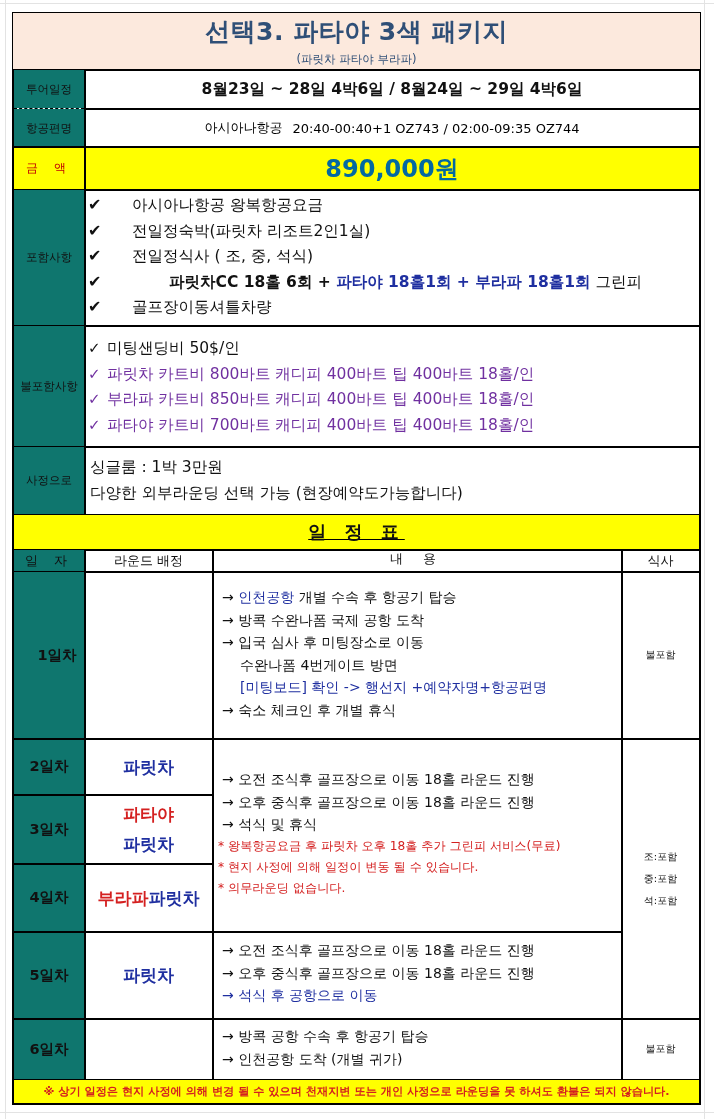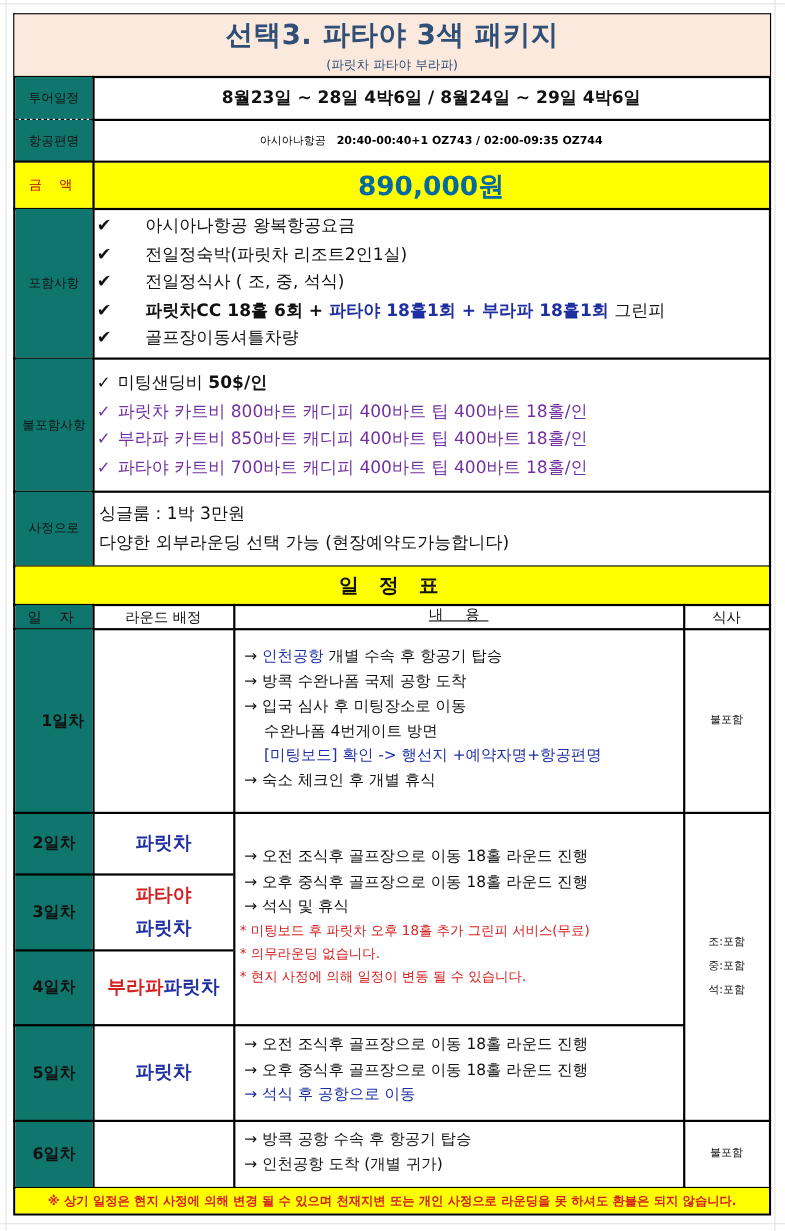--- a/index.html
+++ b/index.html
@@ -23,21 +23,21 @@
 
   .val { font-weight:bold; font-size:15.5px; color:#111; }
   .price { color:#0369a1; font-weight:bold; font-size:24px; text-decoration-thickness:2px; }
   .price-label { color:#c00000; font-size:12px; letter-spacing:6px; }
 
   .list { position:absolute; left:88px; font-size:15.5px; color:#111; }
   .list .row { height:25.5px; line-height:25.5px; white-space:nowrap; }
   .chk { display:inline-block; width:44px; font-weight:bold; font-size:16px; }
   .blue { color:#1f2fa0; font-weight:bold; }
   .purple { color:#7030a0; }
-  .bold { font-weight:bold; }
+  .bold { font-weight:normal; }
   .small-chk { display:inline-block; width:14px; font-size:15px; }
 
   .yellow { background:#ffff00; }
   .sched-title { font-weight:bold; font-size:18px; letter-spacing:6px; color:#111; }
   .hdr { font-size:13px; color:#111; }
   .day { font-size:14.5px; font-weight:bold; color:#111; }
   .round { font-weight:bold; font-size:17px; line-height:30px;text-align:center; }
   .round .r { color:#d42020; }
   .round .b { color:#1f2fa0; }
 
@@ -65,40 +65,40 @@
   </div>
 
   <div class="box" style="left:12px;top:69px;width:689px;height:1036px;border:2px solid #000;"></div>
 
   <div class="cell label" style="left:14px;top:70px;width:70px;height:38px;">투어일정</div>
   <div class="cell val" style="left:85px;top:70px;width:614px;height:38px;">8월23일 ~ 28일 4박6일 / 8월24일 ~ 29일 4박6일</div>
   <div class="dash-h" style="left:14px;top:108px;width:70px;"></div>
   <div class="line-h" style="left:84px;top:108px;width:617px;"></div>
 
   <div class="cell label" style="left:14px;top:109px;width:70px;height:38px;">항공편명</div>
-  <div class="cell" style="left:85px;top:109px;width:614px;height:38px;font-size:10px;">
+  <div class="cell" style="left:85px;top:109px;width:614px;height:38px;font-size:13px;">
     <span style="margin-right:10px;">아시아나항공</span>
     <span class="bold">20:40-00:40+1 OZ743 / 02:00-09:35 OZ744</span>
   </div>
   <div class="line-h" style="left:12px;top:146px;width:689px;"></div>
 
   <div class="cell yellow" style="left:14px;top:148px;width:70px;height:41px;">
     <span class="price-label">금 액</span>
   </div>
   <div class="cell yellow" style="left:85px;top:148px;width:614px;height:41px;">
     <span class="price">890,000원</span>
   </div>
   <div class="line-h" style="left:12px;top:189px;width:689px;"></div>
 
   <div class="cell label" style="left:14px;top:190px;width:70px;height:135px;">포함사항</div>
   <div class="list" style="top:192px;">
     <div class="row"><span class="chk">✔</span><span>아시아나항공 왕복항공요금</span></div>
     <div class="row"><span class="chk">✔</span><span>전일정숙박(파릿차 리조트2인1실)</span></div>
     <div class="row"><span class="chk">✔</span><span>전일정식사 ( 조, 중, 석식)</span></div>
-    <div class="row"><span class="chk">✔</span><span style="font-weight:bold;">파릿차CC 18홀 6회 + </span><span class="blue">파타야 18홀1회</span><span class="blue"> + </span><span class="blue">부라파 18홀1회</span><span> 그린피</span></div>
+    <div class="row"><span class="chk">✔</span><span style="font-weight:bold;margin-left:37px;">파릿차CC 18홀 6회 + </span><span class="blue">파타야 18홀1회</span><span class="blue"> + </span><span class="blue">부라파 18홀1회</span><span> 그린피</span></div>
     <div class="row"><span class="chk">✔</span><span>골프장이동셔틀차량</span></div>
   </div>
   <div class="line-h" style="left:12px;top:325px;width:689px;"></div>
 
   <div class="cell label" style="left:14px;top:326px;width:70px;height:120px;">불포함사항</div>
   <div class="list" style="top:336px;">
     <div class="row"><span class="small-chk">✓</span> <span>미팅샌딩비</span> <span class="bold">50$/인</span></div>
     <div class="row purple"><span class="small-chk">✓</span> <span>파릿차 카트비 800바트 캐디피 400바트 팁 400바트 18홀/인</span></div>
     <div class="row purple"><span class="small-chk">✓</span> <span>부라파  카트비 850바트 캐디피 400바트 팁 400바트 18홀/인</span></div>
     <div class="row purple"><span class="small-chk">✓</span> <span>파타야  카트비 700바트 캐디피 400바트 팁 400바트 18홀/인</span></div>
@@ -107,28 +107,28 @@
 
   <div class="cell label" style="left:14px;top:447px;width:70px;height:67px;">사정으로</div>
   <div class="list" style="left:90px;top:455px;">
     <div class="row">싱글룸 : 1박 3만원</div>
     <div class="row">다양한 외부라운딩 선택 가능 (현장예약도가능합니다)</div>
   </div>
   <div class="line-h" style="left:12px;top:514px;width:689px;"></div>
 
   <div class="line-v" style="left:84px;top:69px;height:445px;"></div>
 
-  <div class="cell yellow" style="left:14px;top:515px;width:685px;height:34px;">
+  <div class="cell yellow" style="left:14px;top:515px;width:685px;height:34px;text-decoration:underline;">
     <span class="sched-title">일 정 표</span>
   </div>
   <div class="line-h" style="left:12px;top:549px;width:689px;"></div>
 
   <div class="cell label hdr" style="left:14px;top:550px;width:70px;height:21px;letter-spacing:6px;">일 자</div>
   <div class="cell hdr" style="left:85px;top:550px;width:127px;height:21px;">라운드 배정</div>
-  <div class="cell hdr" style="left:213px;top:550px;width:408px;height:17px;letter-spacing:8px;text-decoration:underline;">내 용</div>
+  <div class="cell hdr" style="left:213px;top:550px;width:408px;height:17px;letter-spacing:8px;">내 용</div>
   <div class="cell hdr" style="left:622px;top:550px;width:77px;height:21px;">식사</div>
   <div class="line-h" style="left:12px;top:571px;width:689px;"></div>
 
   <div class="line-v" style="left:84px;top:549px;height:531px;"></div>
   <div class="line-v" style="left:212px;top:549px;height:531px;"></div>
   <div class="line-v" style="left:621px;top:549px;height:531px;"></div>
 
   <div class="box label" style="left:14px;top:572px;width:70px;height:507px;"></div>
 
   <div class="cell day" style="left:14px;top:572px;width:86px;height:166px;">1일차</div>
@@ -159,23 +159,23 @@
   <div class="cell day" style="left:14px;top:864px;width:70px;height:67px;">4일차</div>
   <div class="cell round" style="left:85px;top:864px;width:127px;height:67px;flex-direction:row;">
     <span class="r">부라파</span>
     <span class="b">파릿차</span>
   </div>
 
   <div class="content" style="left:218px;top:768px;">
     <div class="ln" style="padding-left:4px;"><span>→</span> <span>오전 조식후 골프장으로 이동 18홀 라운드 진행</span></div>
     <div class="ln" style="padding-left:4px;"><span>→</span> <span>오후 중식후 골프장으로 이동 18홀 라운드 진행</span></div>
     <div class="ln" style="padding-left:4px;"><span>→</span> <span>석식 및 휴식</span></div>
-    <div class="note">* 미팅보드 후 파릿차 오후 18홀 추가 그린피 서비스(무료)</div>
+    <div class="note">* 왕복항공요금 후 파릿차 오후 18홀 추가 그린피 서비스(무료)</div>
+    <div class="note">* 현지 사정에 의해 일정이 변동 될 수 있습니다.</div>
     <div class="note">* 의무라운딩 없습니다.</div>
-    <div class="note">* 현지 사정에 의해 일정이 변동 될 수 있습니다.</div>
   </div>
   <div class="line-h" style="left:12px;top:931px;width:610px;"></div>
 
   <div class="cell meal" style="left:622px;top:739px;width:77px;height:279px;flex-direction:column;">
     <span>조:포함</span>
     <span>중:포함</span>
     <span>석:포함</span>
   </div>
 
   <div class="cell day" style="left:14px;top:932px;width:70px;height:86px;">5일차</div>

